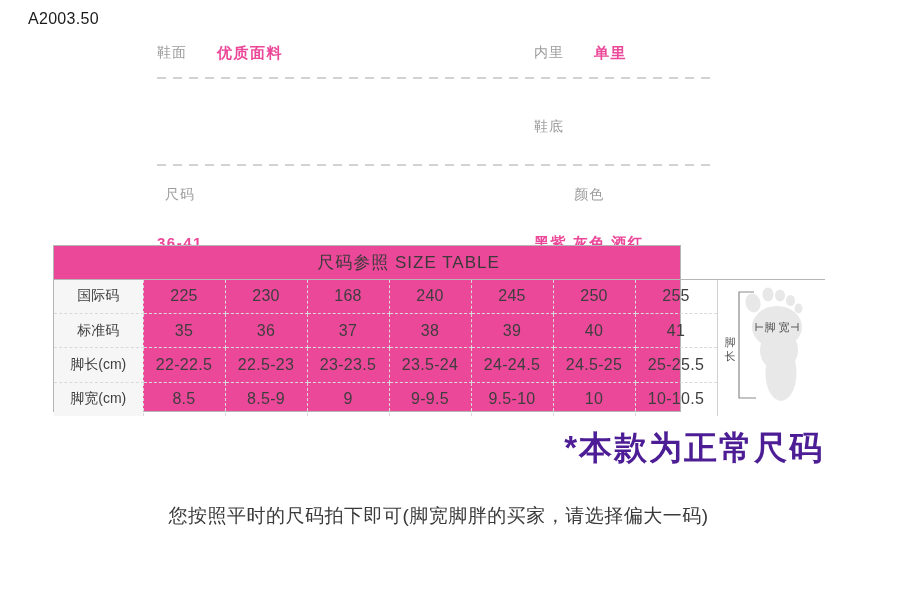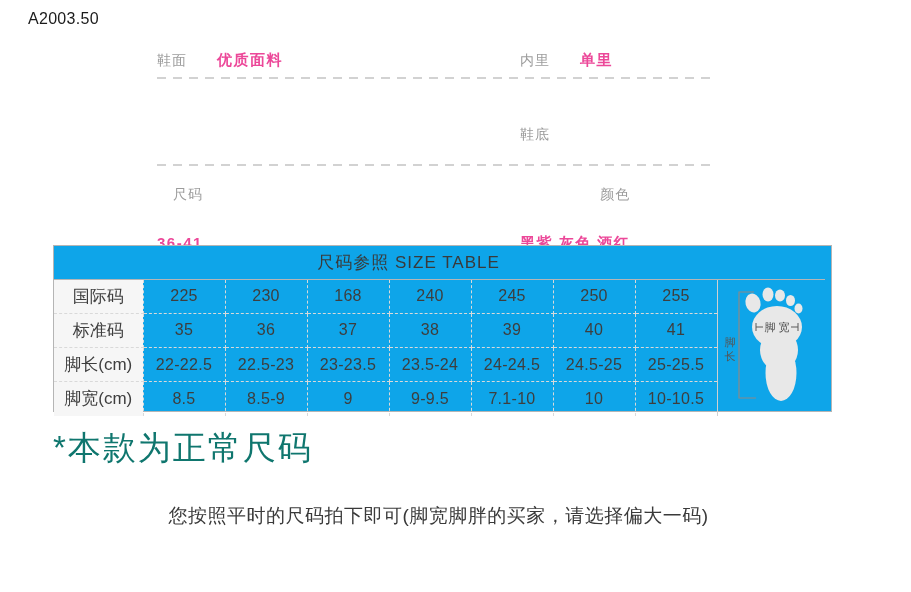--- a/index.html
+++ b/index.html
@@ -13,70 +13,70 @@
     overflow:hidden;
   }
   .sku {
     position:absolute; left:28px; top:10px;
     font-size:16px; color:#1b1b1b; letter-spacing:0.3px;
   }
   
   .specs { position:absolute; left:157px; top:0; width:560px; height:240px; }
   .spec-cell {
     position:absolute; height:34px;
-    display:flex; align-items:flex-end; gap:30px; white-space:nowrap;
+    display:flex; align-items:center; gap:30px; white-space:nowrap;
   }
   .spec-cell .lbl { font-size:14px; color:#9c9c9c; letter-spacing:1px; }
   .spec-cell .val { font-size:15px; font-weight:700; color:#ec4899; letter-spacing:1.5px; }
   .c-r1 { top:36px; } .c-r2 { top:110px; } .c-r3 { top:186px;flex-direction:column; }
-  .c-left { left:0; } .c-right { left:363px; }
+  .c-left { left:0; } .c-right { left:377px; }
   .spec-sep {
     position:absolute; left:0; width:560px; height:2px;
     background:repeating-linear-gradient(90deg,#d2d2d2 0 9px,transparent 9px 16px);
   }
   .sep1 { top:77px; } .sep2 { top:164px; }
   
   .table-wrap {
     position:absolute; left:53px; top:245px;
-    width:779px; height:167px;
-    border:1px solid #b5b5b5; background:#0ea5e9;
+    width:628px; height:167px;
+    border:1px solid #b5b5b5; background:#ec4899;
   }
   table.size-table {
     width:769px; height:165px;
     border-collapse:collapse; table-layout:fixed;
   }
   .size-table th, .size-table td {
     border:1px dashed #d9d9d9;
     text-align:center; vertical-align:middle;
     font-weight:400;
   }
   .size-table tr > *:first-child { border-left:none; }
   .size-table tr > *:last-child  { border-right:none; }
   .size-table tr:last-child > *  { border-bottom:none; }
   .title-row th {
     border:none; border-bottom:1px solid #b5b5b5;
     height:33px; font-size:17px; color:#3a3a3a;
     letter-spacing:1px; padding-right:62px; font-weight:500;
   }
   .row-label {
     background:#f6f6f6; width:89px;
-    font-size:17px; font-weight:700; color:#3e3e3e;
+    font-size:14px; font-weight:700; color:#3e3e3e;
   }
   .size-table td.num { font-size:16px; color:#3e3e3e; letter-spacing:0.3px; }
   .size-table tr.first-body > * { border-top:none; }
   td.foot-cell {
     border-left:1px solid #d0d0d0 !important;
     border-top:none; border-bottom:none; border-right:none;
     width:108px; padding:0;
   }
   
   .note-title {
     position:absolute; left:53px; top:426px; width:771px;
-    text-align:left; font-size:33px; font-weight:400;
-    color:#0f766e; letter-spacing:2px;
+    text-align:right; font-size:33px; font-weight:700;
+    color:#4c1d95; letter-spacing:2px;
   }
   .note-sub {
     position:absolute; left:53px; top:503px; width:771px;
     text-align:center; font-size:19px; color:#3a3a3a; letter-spacing:0.5px;
   }
 </style>
 </head>
 <body>
 
 <div class="canvas">
@@ -183,21 +183,21 @@
         <td class="num">24-24.5</td>
         <td class="num">24.5-25</td>
         <td class="num">25-25.5</td>
       </tr>
       <tr>
         <th class="row-label">脚宽(cm)</th>
         <td class="num">8.5</td>
         <td class="num">8.5-9</td>
         <td class="num">9</td>
         <td class="num">9-9.5</td>
-        <td class="num">7.1-10</td>
+        <td class="num">9.5-10</td>
         <td class="num">10</td>
         <td class="num">10-10.5</td>
       </tr>
     </tbody>
       </table>
   </div>
 
   <div class="note-title">*本款为正常尺码</div>
   <div class="note-sub">您按照平时的尺码拍下即可(脚宽脚胖的买家，请选择偏大一码)</div>
 

